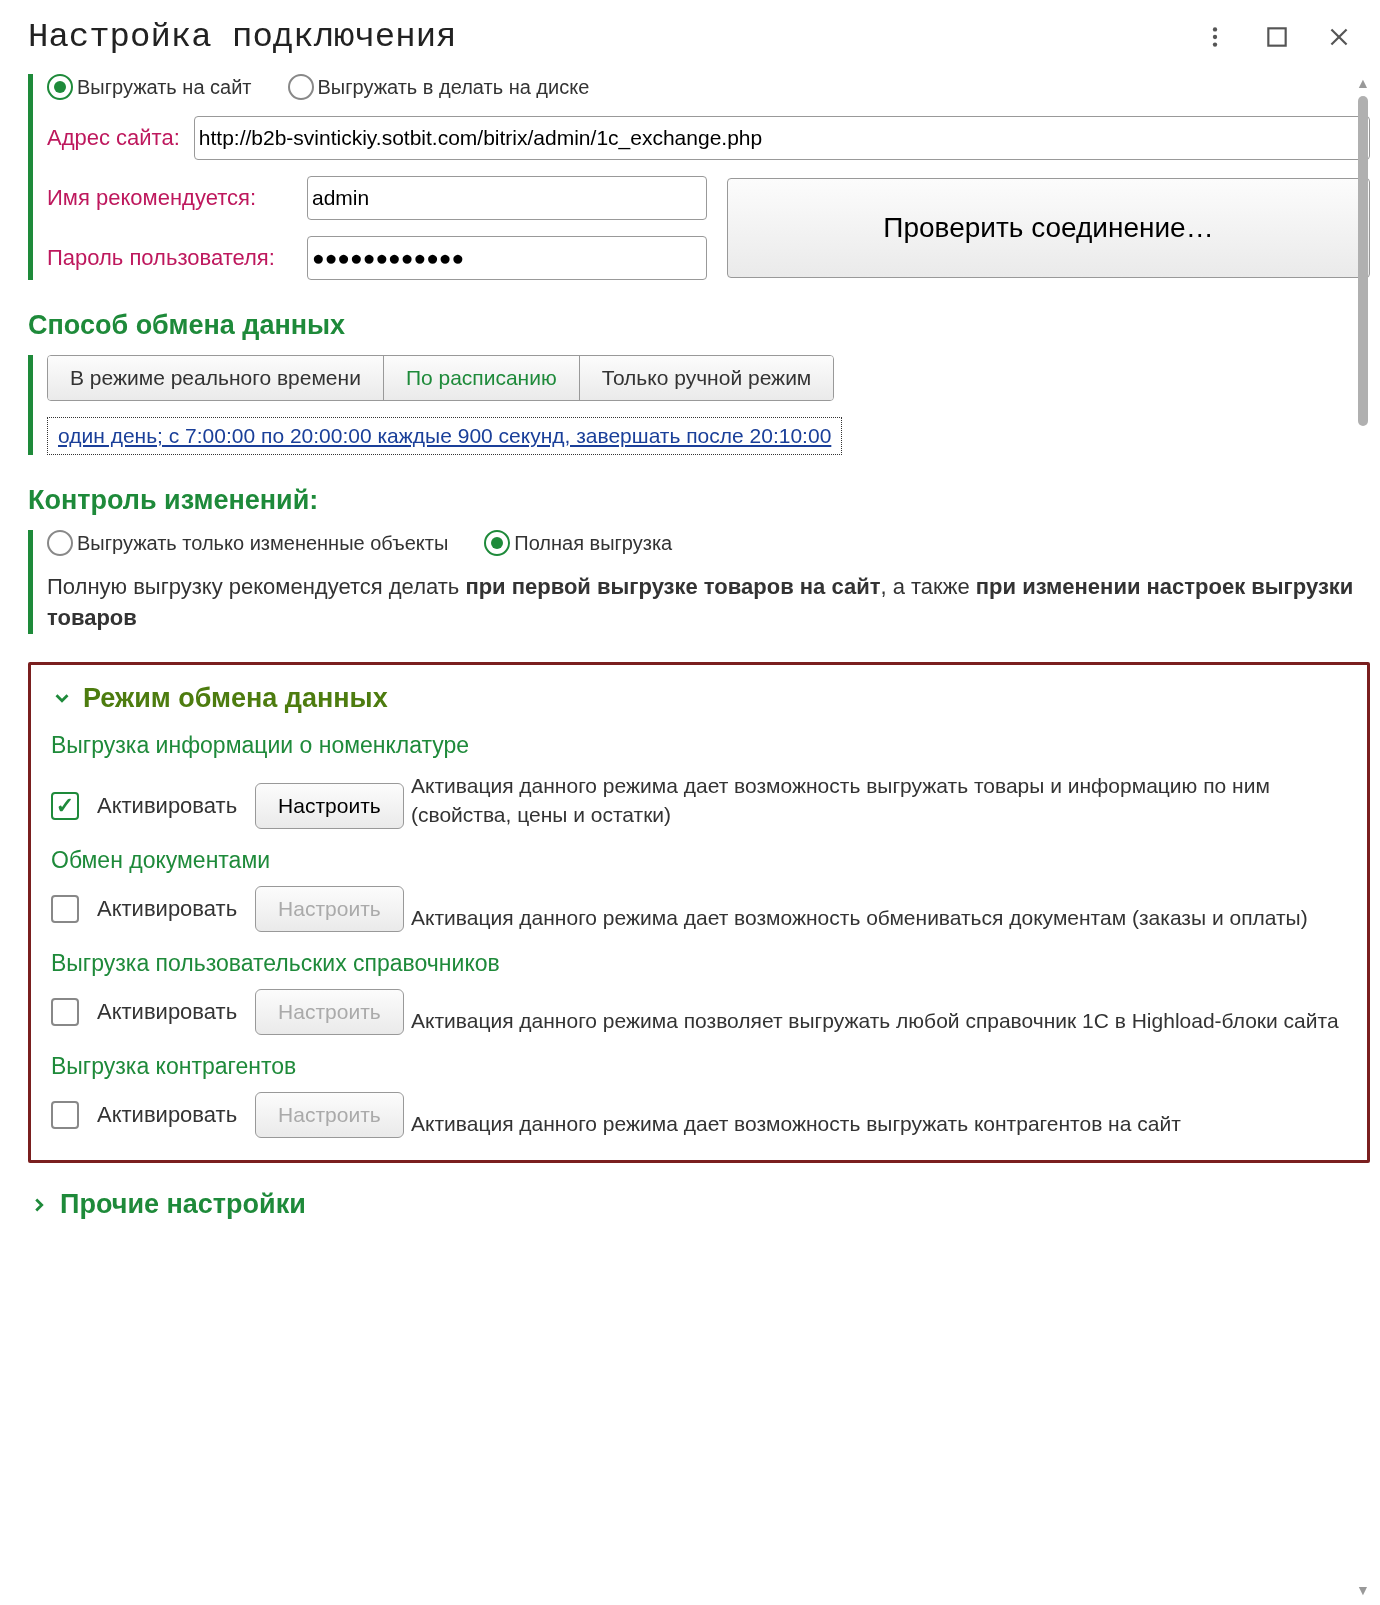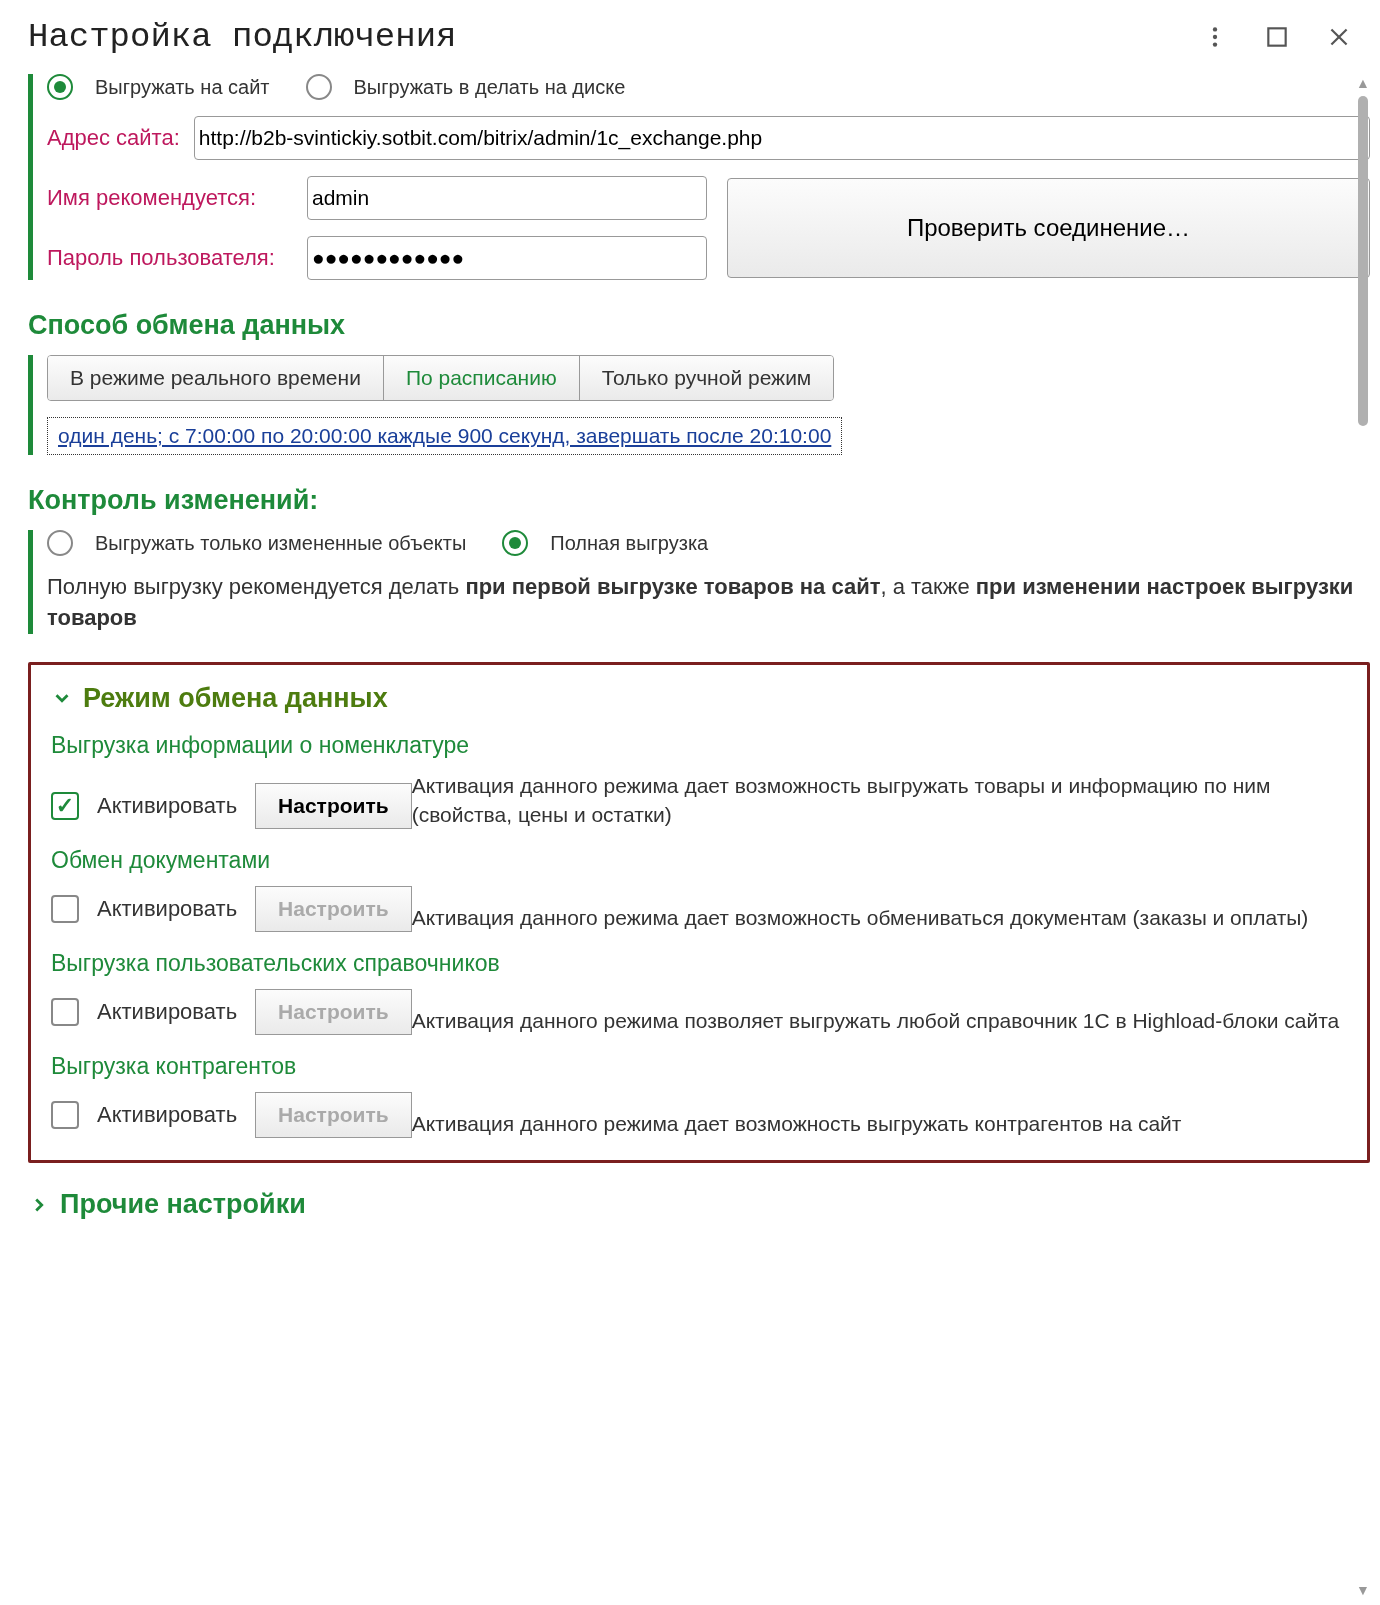--- a/index.html
+++ b/index.html
@@ -67,21 +67,21 @@
     border-radius: 5px;
   }
 
   .green-bar-section {
     border-left: 5px solid #1e8a3a;
     padding-left: 14px;
     margin-bottom: 22px;
   }
 
   .radio-row { display: flex; gap: 36px; align-items: center; margin-bottom: 16px; flex-wrap: wrap; }
-  .radio-item { display: flex; align-items: center; gap: 22px; cursor: pointer; }
+  .radio-item { display: flex; align-items: center; gap: 4px; cursor: pointer; }
   .radio {
     width: 26px; height: 26px; border: 2px solid #888; border-radius: 50%;
     display: flex; align-items: center; justify-content: center;
   }
   .radio.checked { border-color: #1e8a3a; }
   .radio.checked::after {
     content: ""; width: 12px; height: 12px; background: #1e8a3a; border-radius: 50%;
   }
 
   .form-row { display: flex; align-items: center; gap: 14px; margin-bottom: 16px; }
@@ -102,21 +102,21 @@
     grid-template-columns: 240px 400px auto;
     grid-template-rows: auto auto;
     gap: 16px 20px;
     align-items: center;
   }
   .credentials .big-btn {
     grid-row: 1 / 3;
     grid-column: 3;
     height: 100px;
     padding: 0 30px;
-    font-size: 24px;
+    font-size: 28px;
     border: 1px solid #999;
     border-radius: 4px;
     background: linear-gradient(#fcfcfc, #eaeaea);
     cursor: pointer;
   }
 
   .section-title {
     color: #1e8a3a;
     font-size: 27px;
     font-weight: 700;
@@ -188,25 +188,24 @@
   }
   .checkbox.checked { border-color: #1e8a3a; }
   .checkbox.checked::after {
     content: "✓"; color: #1e8a3a; font-size: 22px; font-weight: bold; line-height: 1;
   }
   .checkbox-label { font-size: 22px; cursor: pointer; }
   .btn {
     font-size: 21px;
     padding: 10px 22px;
     border: 1px solid #999;
-    border-radius: 0;
+    border-radius: 6px;
     background: linear-gradient(#fcfcfc, #eaeaea);
     cursor: pointer;
     height: 46px;
-    font-weight: bold;
   }
   .btn[disabled] {
     color: #aaa;
     cursor: default;
   }
   .mode-desc { font-size: 21px; line-height: 1.4; color: #333; flex: 1; }
 
   .collapsible-closed {
     display: flex; align-items: center; gap: 10px;
     color: #1e8a3a; font-size: 27px; font-weight: 700;

